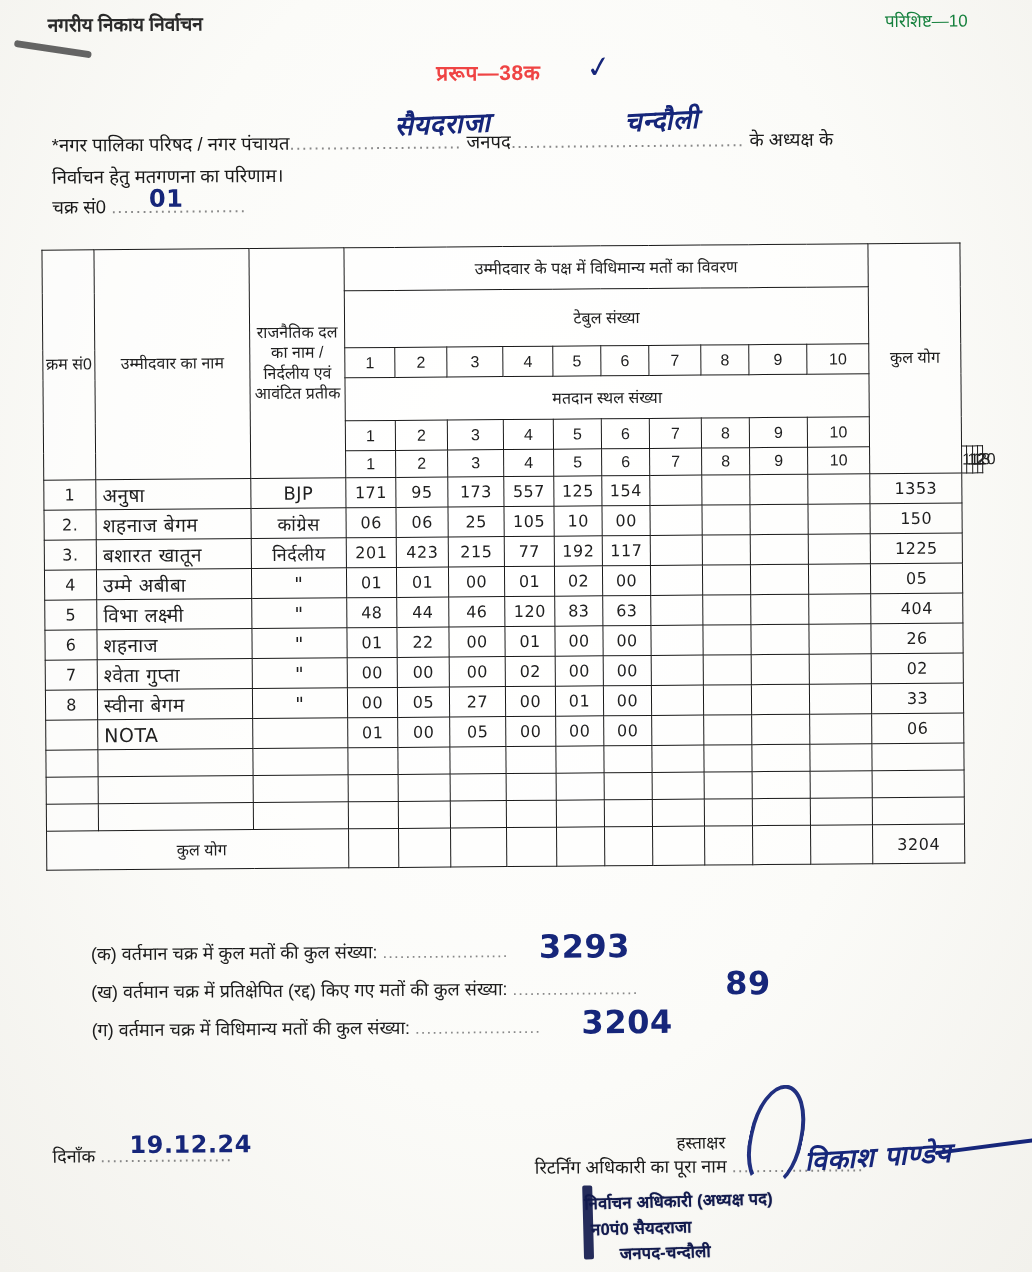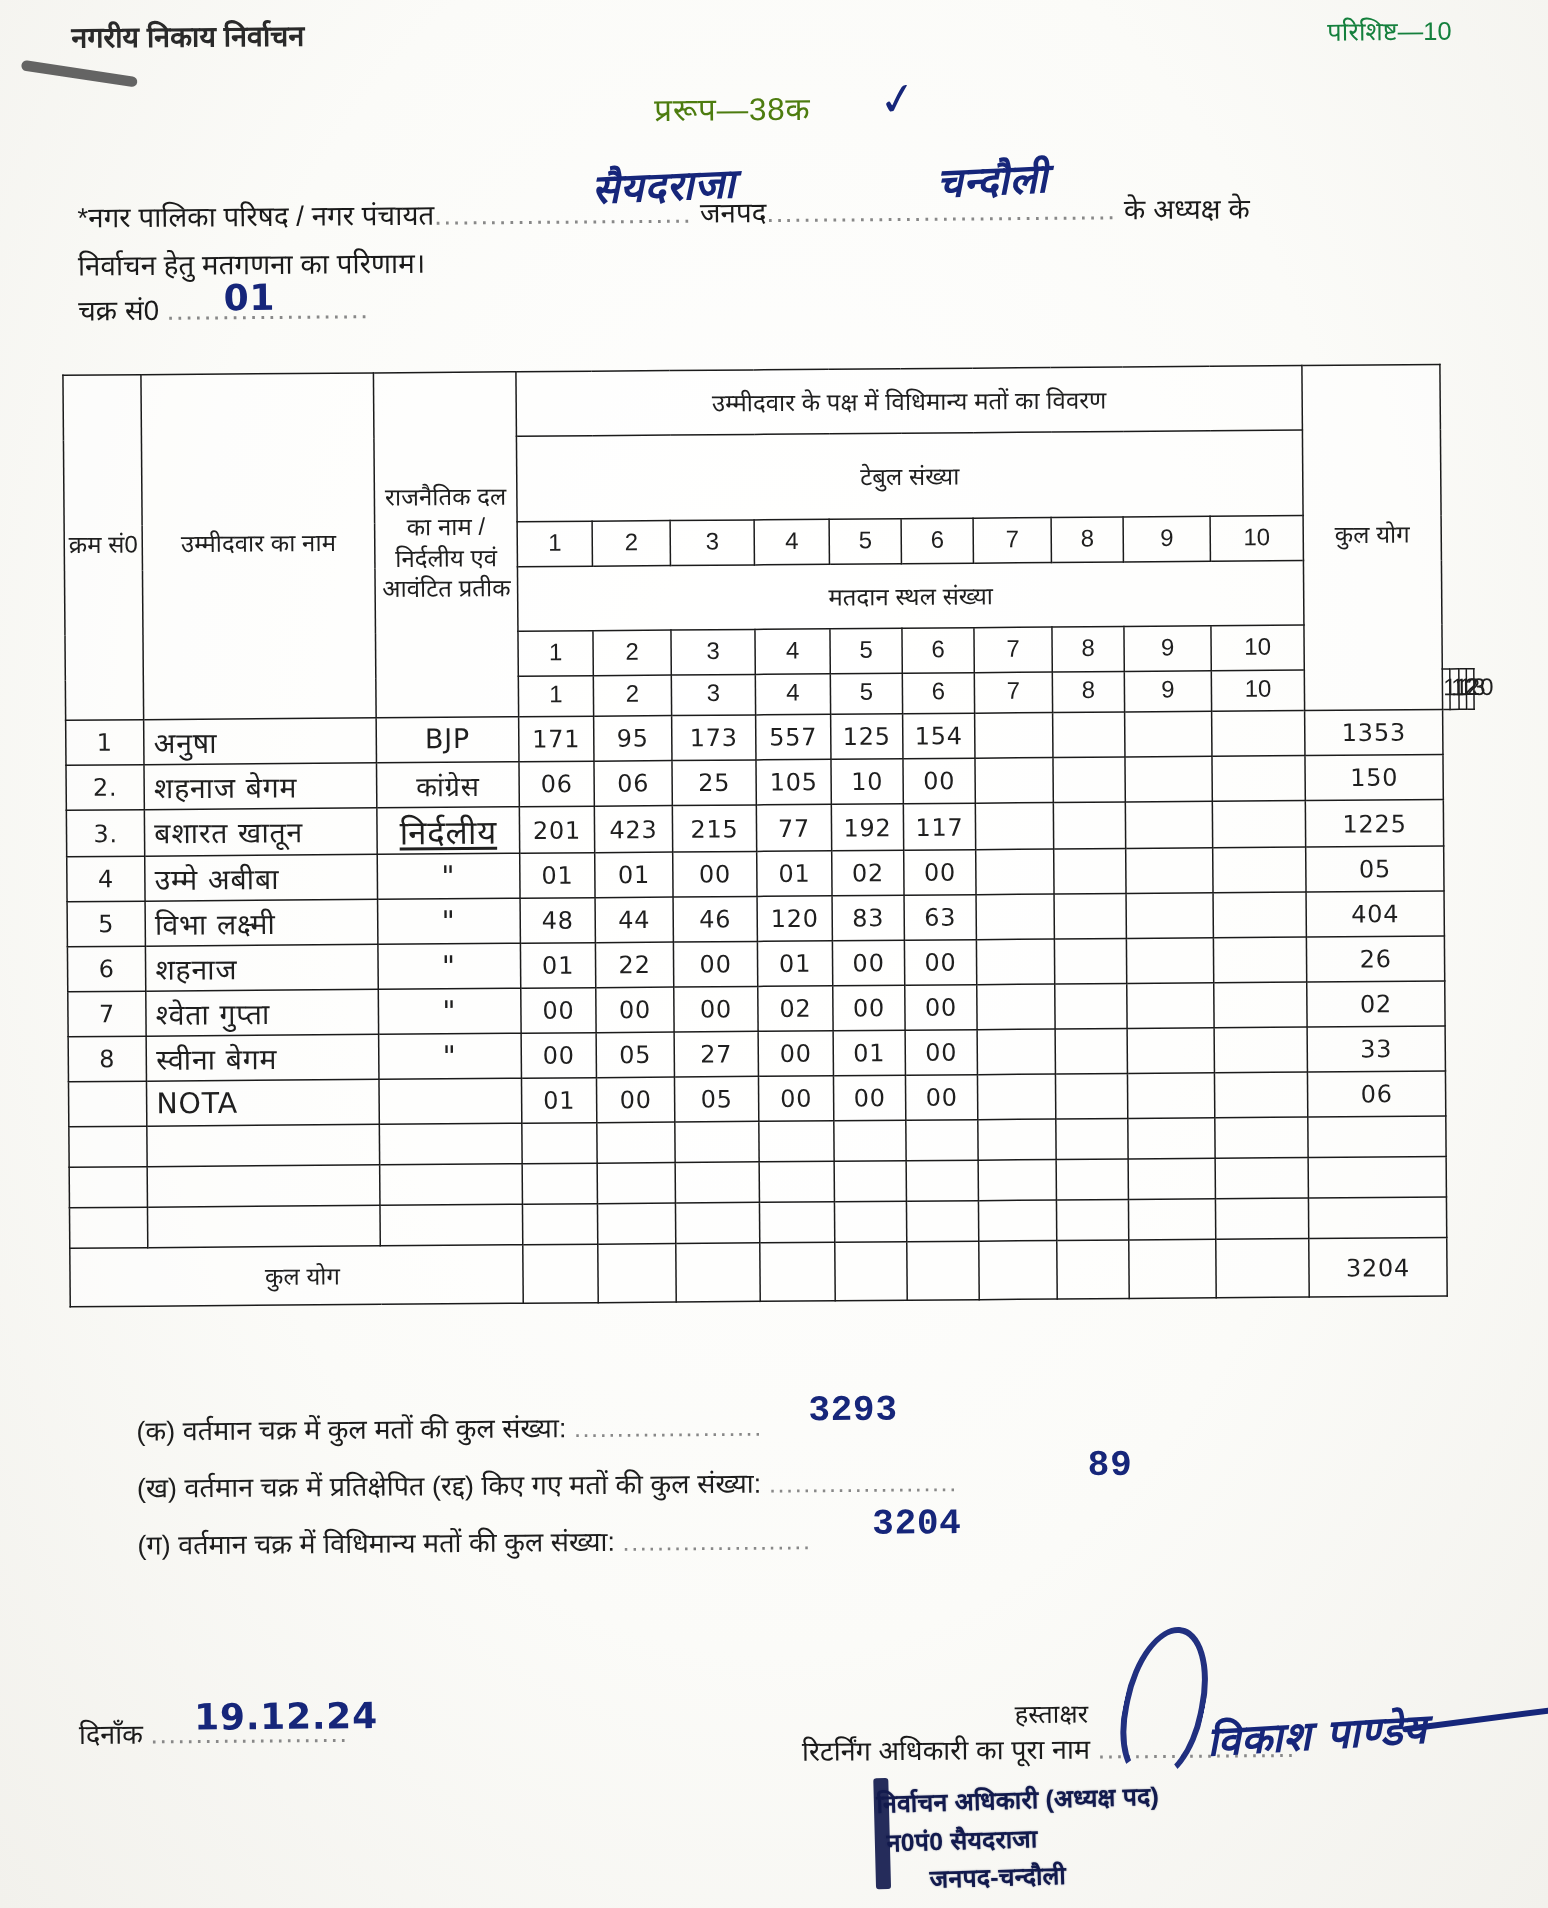--- a/index.html
+++ b/index.html
@@ -28,21 +28,21 @@
   .hw-it{ font-style:italic; }
 
   
   .top-left{ position:absolute; left:52px; top:8px; font-size:19px; font-weight:600;
              color:#2a2a2a; }
   .top-right{ position:absolute; right:60px; top:12px; font-size:17px; color:#15803d; }
   .stray-mark{ position:absolute; left:18px; top:42px; width:78px; height:7px;
                background:#4a4a4a; border-radius:4px;
                transform:rotate(9deg); opacity:.85; }
   .form-title{ position:absolute; left:440px; top:58px; font-size:21px;
-               font-weight:400; color:#4d7c0f; letter-spacing:.5px;}
+               font-weight:700; color:#ef4444; letter-spacing:.5px;}
   .tick{ position:absolute; left:590px; top:50px; font-size:30px; color:#16267a;
          font-weight:700; transform:rotate(-8deg); font-family:"DejaVu Sans",sans-serif;}
 
   .line1{ position:absolute; left:55px; top:128px; font-size:18.5px; white-space:nowrap;}
   .line2{ position:absolute; left:55px; top:160px; font-size:18.5px;}
   .line3{ position:absolute; left:55px; top:190px; font-size:18.5px;}
   .dots{ color:#888; letter-spacing:1px; }
 
   .fill-np{ position:absolute; left:398px; top:104px; font-size:27px;
             transform:rotate(-2deg); }
@@ -81,21 +81,21 @@
   .v-hw{ font-size:21px; }
   .v-hw-sum{ font-size:22px; }
   .ditto{ font-size:19px; letter-spacing:1px; }
 
   
   .note{ position:absolute; font-size:18px; color:#1d1d1d; white-space:nowrap;}
   .n1{ left:88px; top:938px; }
   .n2{ left:88px; top:976px; }
   .n3{ left:88px; top:1014px; }
   .note .dots{ font-size:17px; }
-  .nv{ font-size:24px;font-family:Liberation Mono, monospace; }
+  .nv{ font-size:32px; }
 
   
   .date-lbl{ position:absolute; left:48px; top:1140px; font-size:18px; }
   .date-val{ position:absolute; left:125px; top:1128px; font-size:24px; }
   .sig-lbl{ position:absolute; left:672px; top:1132px; font-size:17px; }
   .ro-lbl{ position:absolute; left:530px; top:1155px; font-size:18px; white-space:nowrap;}
   .ro-name{ position:absolute; left:800px; top:1140px; font-size:27px;
             transform:rotate(-3deg); }
   .sig-stroke{
     position:absolute; left:930px; top:1148px; width:105px; height:4px;
@@ -254,21 +254,21 @@
           <td class="hw v-hw">00</td>
           <td class="hw v-hw"></td>
           <td class="hw v-hw"></td>
           <td class="hw v-hw"></td>
           <td class="hw v-hw"></td>
           <td class="hw v-hw-sum">150</td>
         </tr>
         <tr class="datarow">
           <td class="hw v-hw">3.</td>
           <td class="hw" style="text-align: left; padding-left: 6px; font-size: 19px;">बशारत खातून</td>
-          <td class="hw " style="font-size: 22px; text-decoration: underline;">निर्दलीय</td>
+          <td class="hw " style="font-size: 18px;">निर्दलीय</td>
           <td class="hw v-hw">201</td>
           <td class="hw v-hw">423</td>
           <td class="hw v-hw">215</td>
           <td class="hw v-hw">77</td>
           <td class="hw v-hw">192</td>
           <td class="hw v-hw">117</td>
           <td class="hw v-hw"></td>
           <td class="hw v-hw"></td>
           <td class="hw v-hw"></td>
           <td class="hw v-hw"></td>

